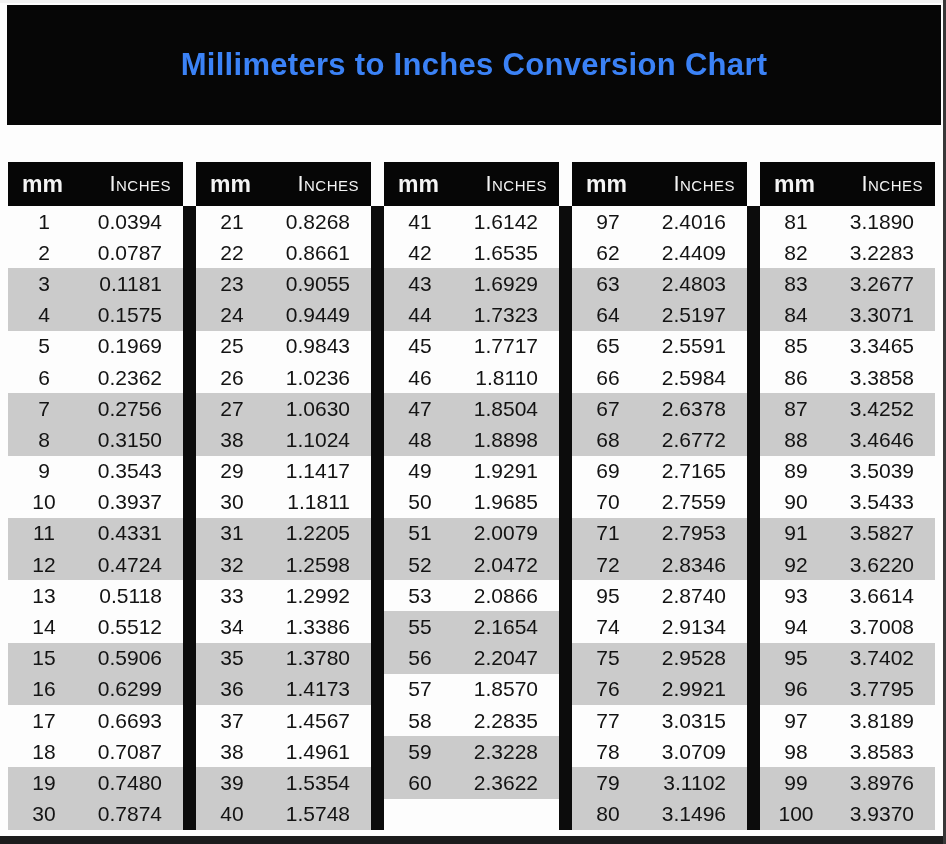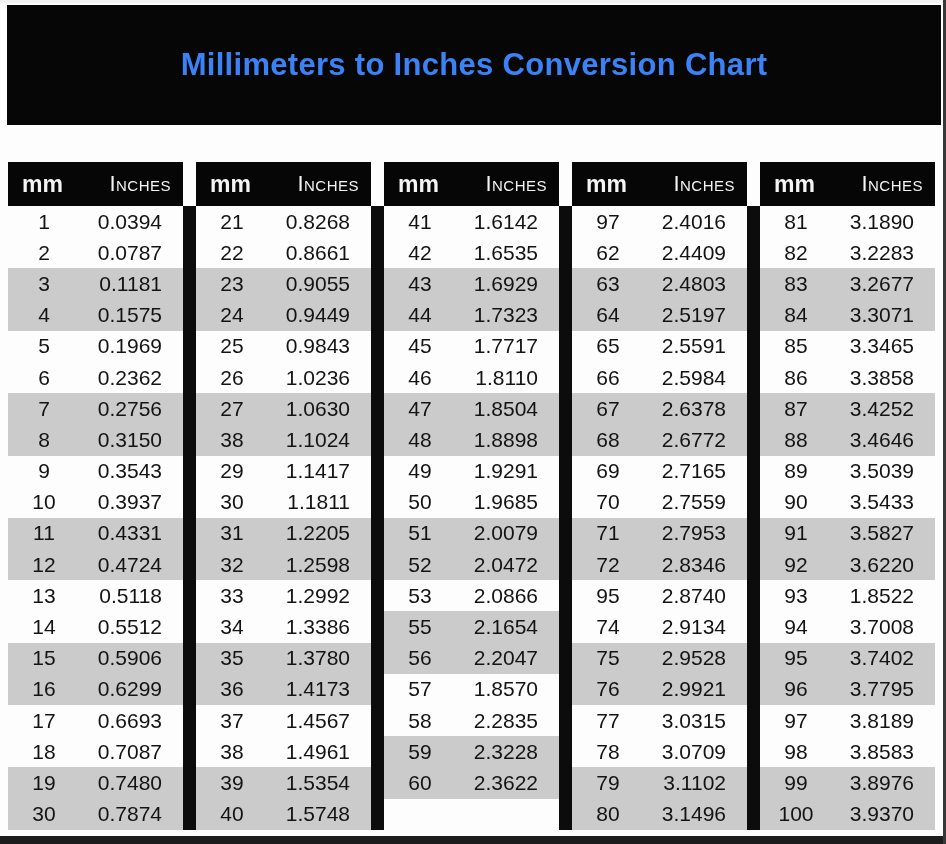--- a/index.html
+++ b/index.html
@@ -536,21 +536,21 @@
         <div class="row stripe">
           <span class="cell-mm">91</span>
           <span class="cell-in">3.5827</span>
         </div>
         <div class="row stripe">
           <span class="cell-mm">92</span>
           <span class="cell-in">3.6220</span>
         </div>
         <div class="row">
           <span class="cell-mm">93</span>
-          <span class="cell-in">1.8522</span>
+          <span class="cell-in">3.6614</span>
         </div>
         <div class="row">
           <span class="cell-mm">94</span>
           <span class="cell-in">3.7008</span>
         </div>
         <div class="row stripe">
           <span class="cell-mm">95</span>
           <span class="cell-in">3.7402</span>
         </div>
         <div class="row stripe">

